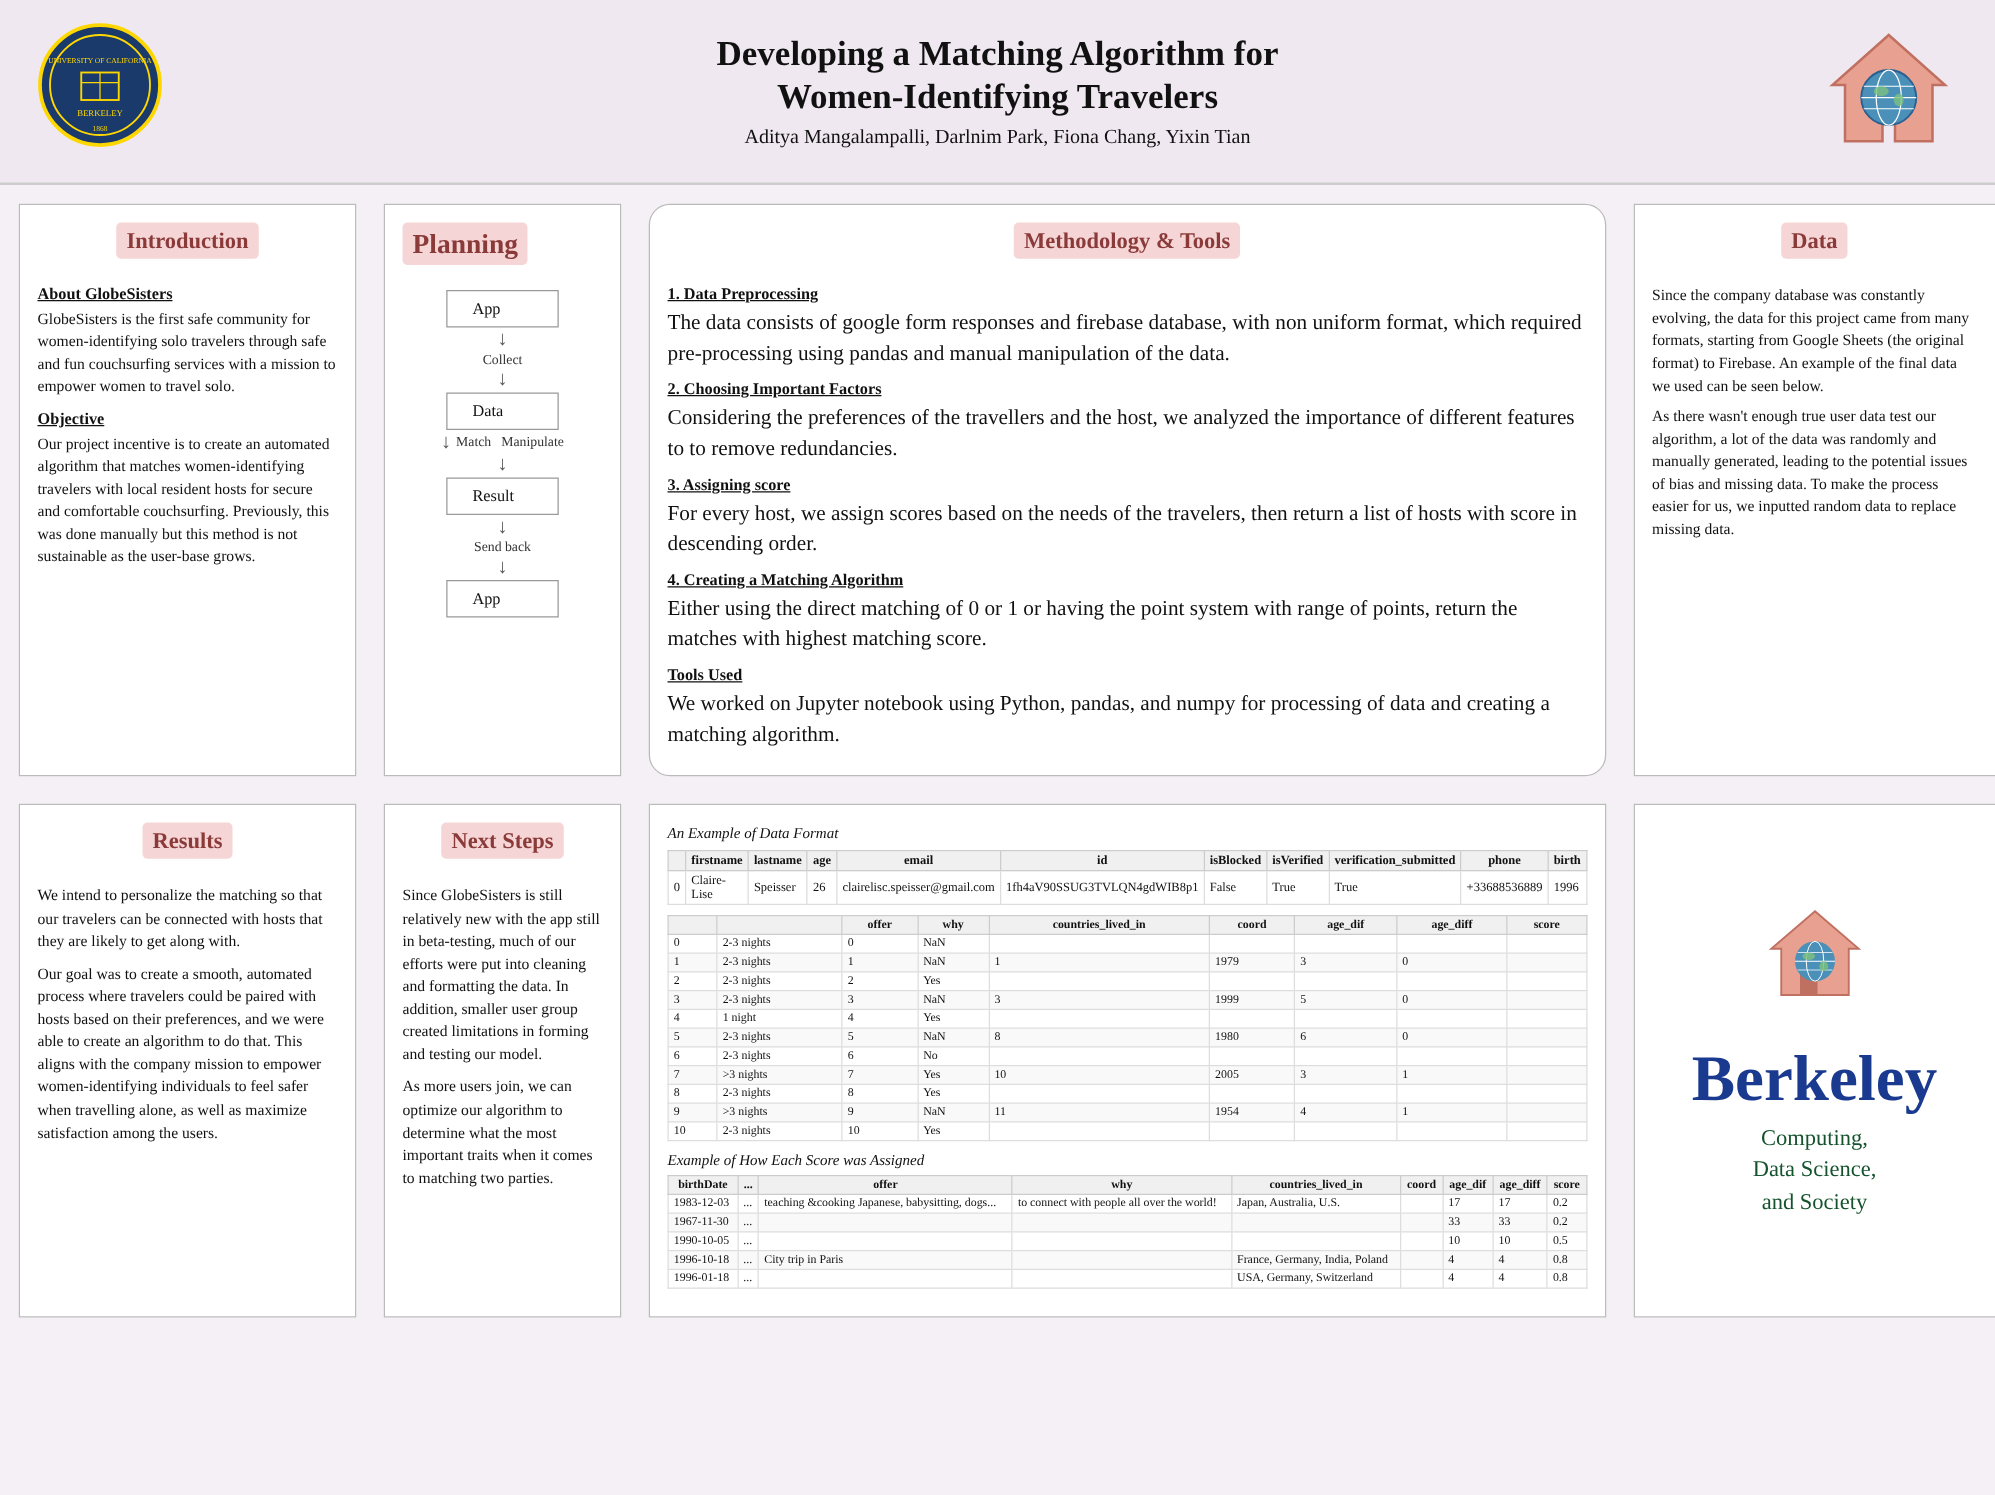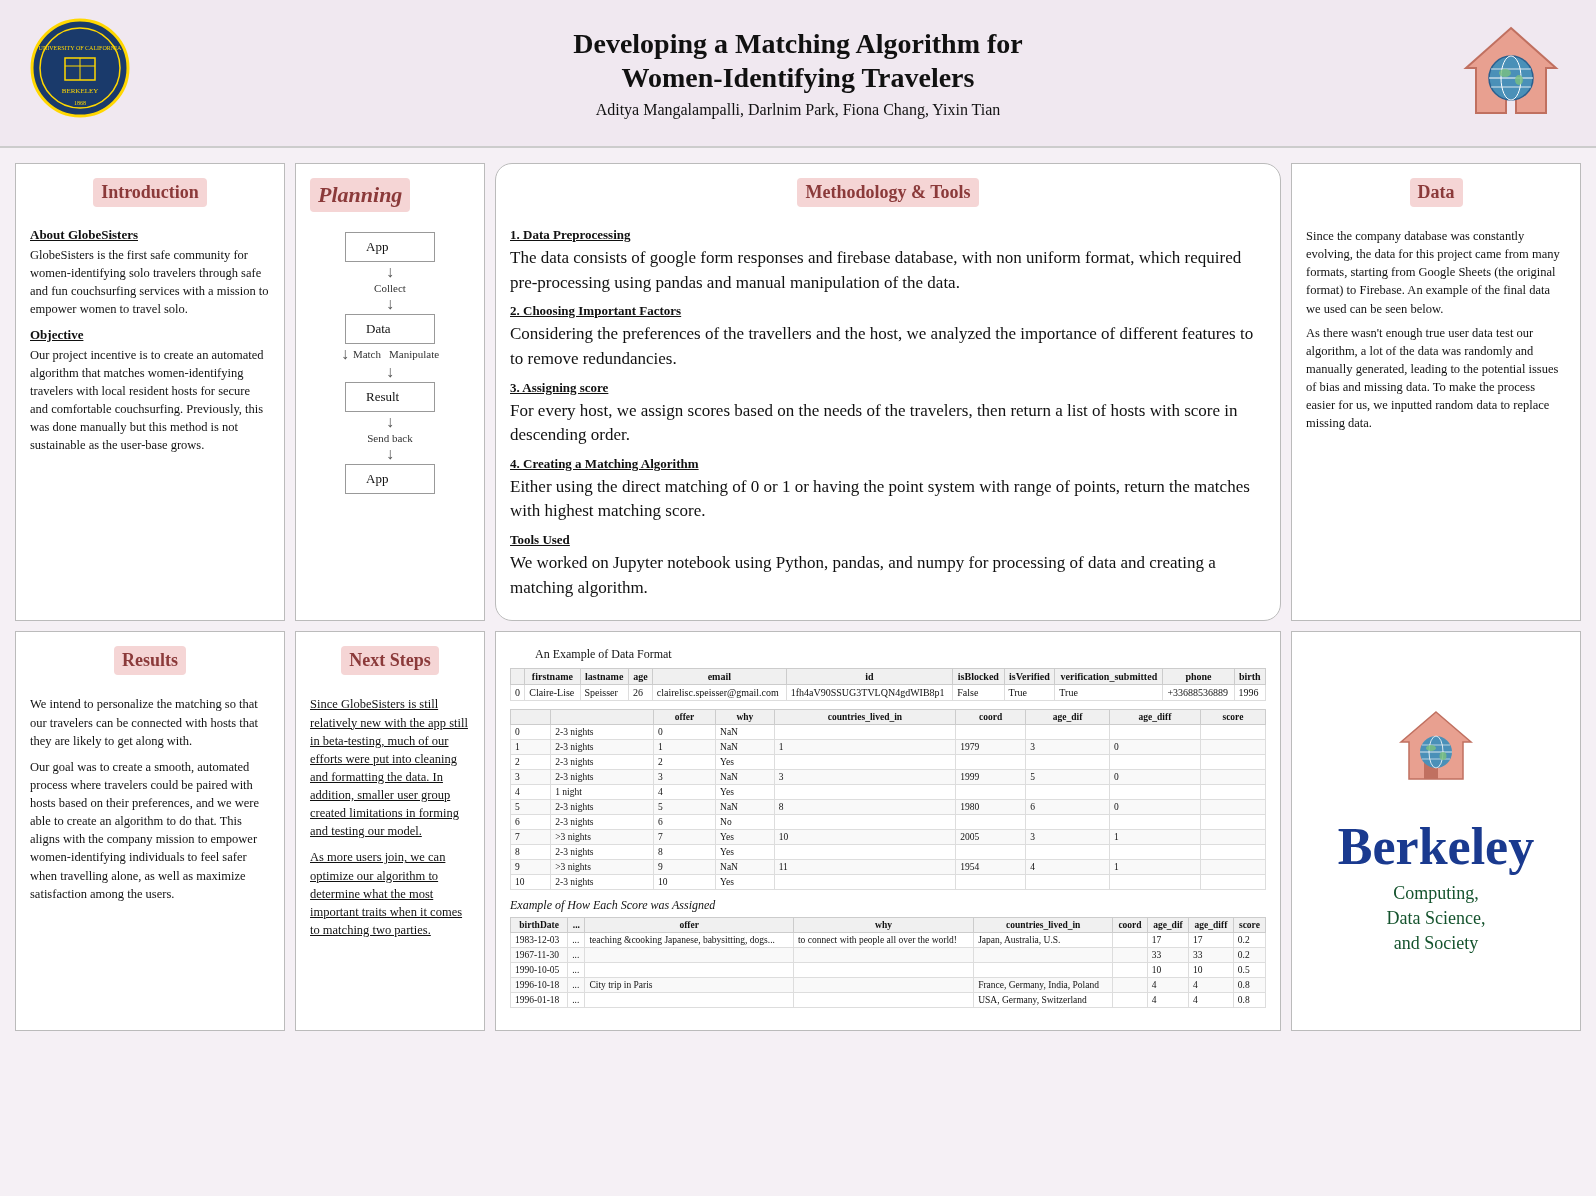--- a/index.html
+++ b/index.html
@@ -46,21 +46,21 @@
       display: flex;
       align-items: center;
       justify-content: center;
     }
 
     
     .main-grid {
       display: grid;
       grid-template-columns: 280px 200px 1fr 300px;
       grid-template-rows: auto auto;
-      gap: 0;
+      gap: 12px;
       padding: 10px;
     }
 
     .panel {
       border: 1.5px solid #bbb;
       background: #fff;
       padding: 14px;
       margin: 5px;
     }
 
@@ -86,21 +86,21 @@
       text-decoration: underline;
       font-weight: bold;
       font-size: 13px;
       margin-bottom: 3px;
       margin-top: 8px;
     }
     .intro-panel p { font-size: 12.5px; line-height: 1.45; margin-bottom: 6px; }
 
     
     .planning-panel { grid-column: 2; grid-row: 1; }
-    .planning-panel .panel-title { font-size: 20px; font-style: italic; }
+    .planning-panel .panel-title { font-size: 20px; }
     .flow-diagram {
       display: flex;
       flex-direction: column;
       align-items: center;
       gap: 2px;
       margin-top: 10px;
     }
     .flow-box {
       border: 1.5px solid #999;
       background: #fff;
@@ -137,21 +137,21 @@
 
     
     .data-panel { grid-column: 4; grid-row: 1; }
     .data-panel p { font-size: 12.5px; line-height: 1.45; margin-bottom: 6px; }
 
     
     .results-panel { grid-column: 1; grid-row: 2; }
     .results-panel p { font-size: 12.5px; line-height: 1.45; margin-bottom: 8px; }
 
     .nextsteps-panel { grid-column: 2; grid-row: 2; }
-    .nextsteps-panel p { font-size: 12.5px; line-height: 1.45; margin-bottom: 8px; text-decoration: underline; }
+    .nextsteps-panel p { font-size: 12.5px; line-height: 1.45; margin-bottom: 8px; }
 
     .dataformat-panel { grid-column: 3; grid-row: 2; }
 
     .berkeley-panel { grid-column: 4; grid-row: 2; background: #fff; }
     .berkeley-logo-text {
       font-size: 52px;
       font-weight: bold;
       color: #1a3a8f;
       font-family: Georgia, serif;
       text-align: center;
@@ -303,21 +303,21 @@
   <div class="panel nextsteps-panel">
     <div class="panel-title-wrapper">
       <span class="panel-title">Next Steps</span>
     </div>
     <p>Since GlobeSisters is still relatively new with the app still in beta-testing, much of our efforts were put into cleaning and formatting the data. In addition, smaller user group created limitations in forming and testing our model.</p>
     <p>As more users join, we can optimize our algorithm to determine what the most important traits when it comes to matching two parties.</p>
   </div>
 
   <div class="panel dataformat-panel">
     <div style="margin-bottom:6px;">
-      <span style="font-size:12px;margin-left:25px;">An Example of Data Format</span>
+      <span style="font-style:italic; font-size:12px;">An Example of Data Format</span>
     </div>
 
     <table class="data-table">
       <thead>
         <tr>
           <th></th>
           <th>firstname</th>
           <th>lastname</th>
           <th>age</th>
           <th>email</th>

